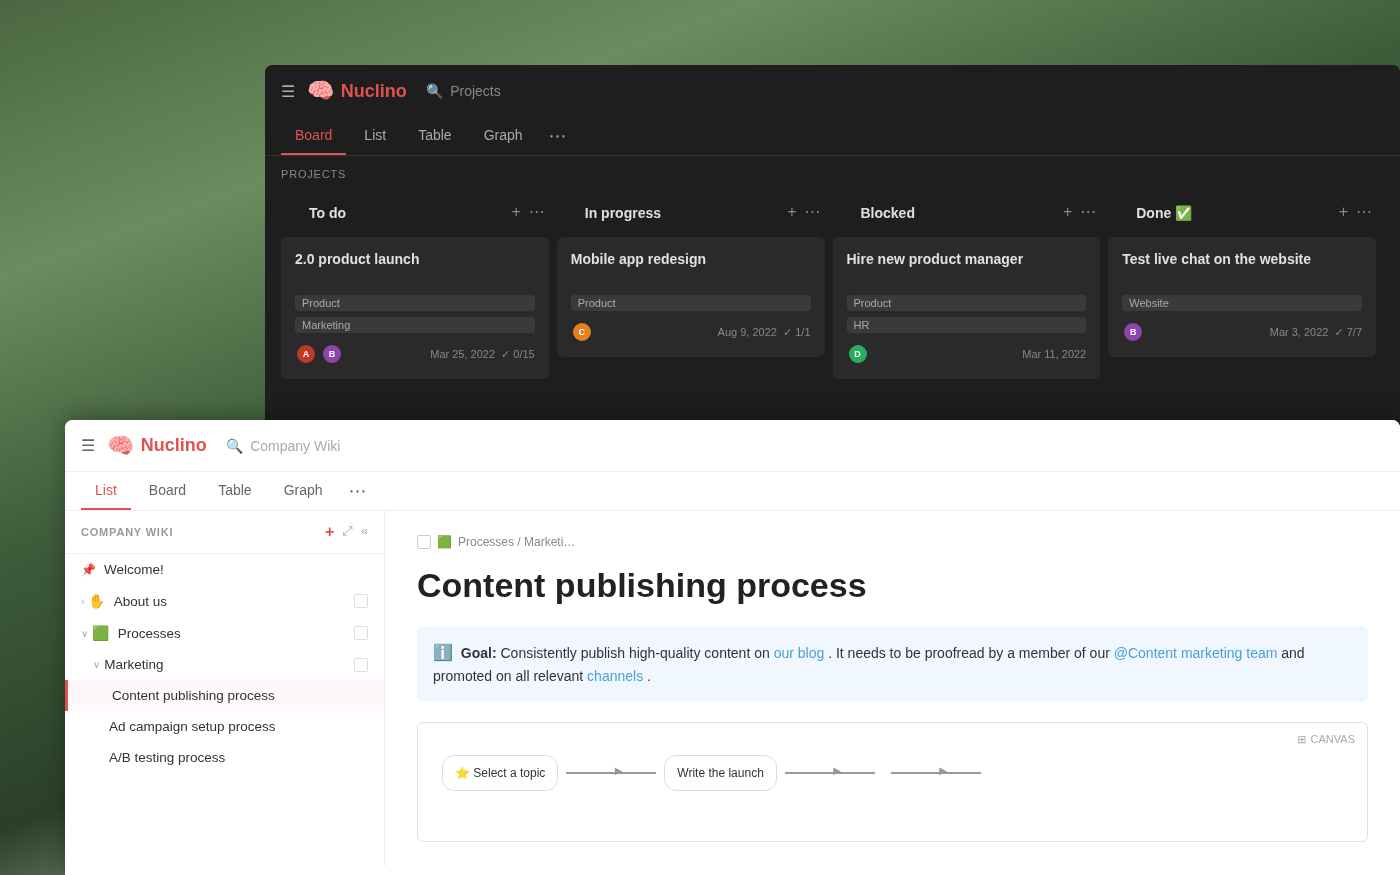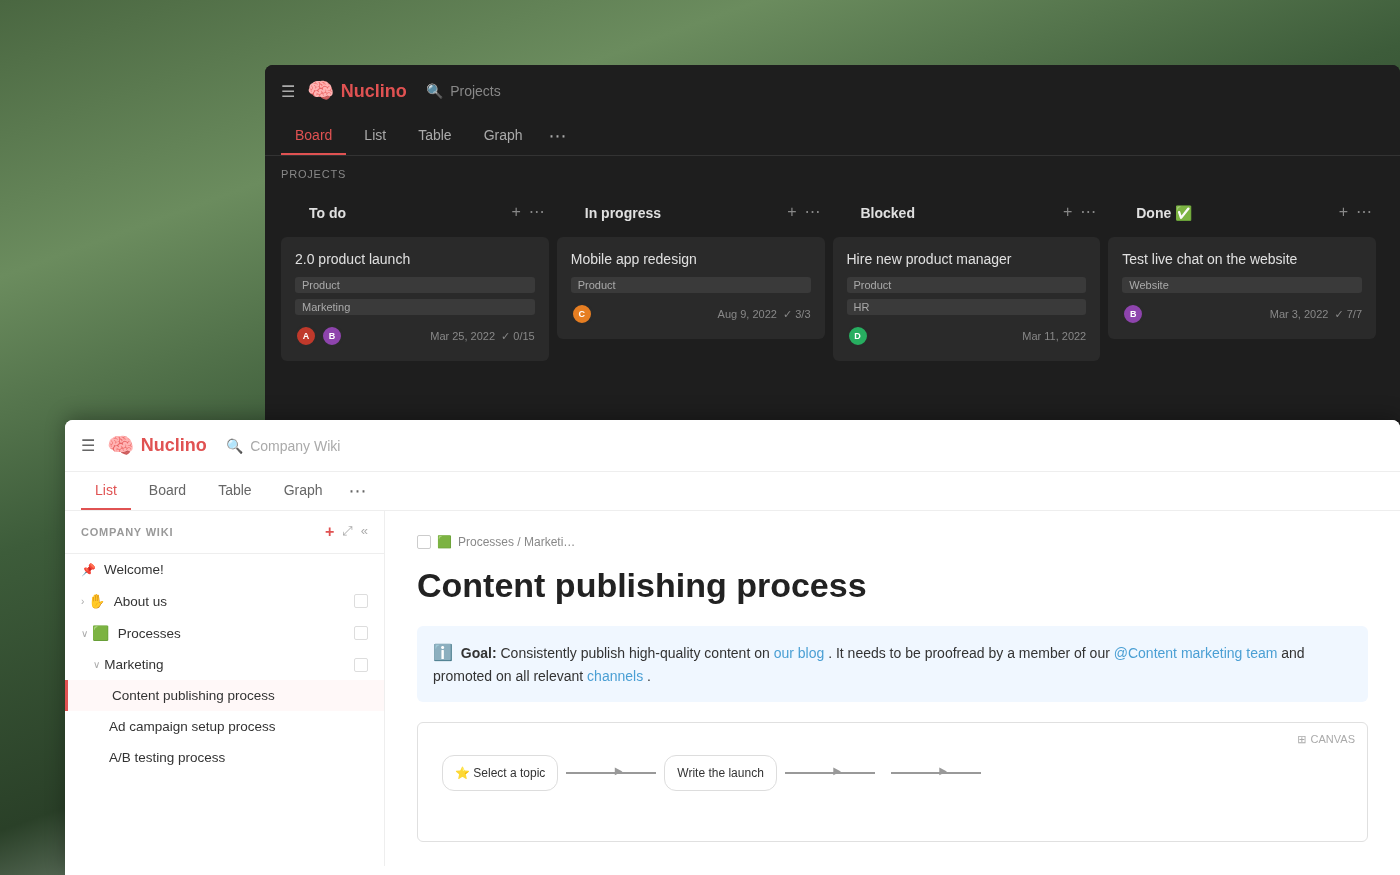--- a/index.html
+++ b/index.html
@@ -149,23 +149,23 @@
 
     .kanban-card {
       background: #2a2a2a;
       border-radius: 6px;
       padding: 14px;
       margin-bottom: 8px;
     }
 
     .card-title {
       font-size: 14px;
-      font-weight: 400;
+      font-weight: 700;
       color: #e0e0e0;
-      margin-bottom: 10px;
+      margin-bottom: 28px;
     }
 
     .card-tags {
       display: flex;
       gap: 6px;
       margin-bottom: 10px;
       flex-direction: column;
     }
 
     .card-tag {
@@ -542,21 +542,21 @@
       </div>
       <div class="kanban-card">
         <div class="card-title">Mobile app redesign</div>
         <div class="card-tags">
           <span class="card-tag">Product</span>
         </div>
         <div class="card-footer">
           <div class="avatar avatar-3">C</div>
           <div class="card-meta">
             <span>Aug 9, 2022</span>
-            <span>✓ <span>3/3</span></span>
+            <span>✓ <span>1/1</span></span>
           </div>
         </div>
       </div>
     </div>
 
     <div class="kanban-col">
       <div class="col-header">
         <span class="col-title">Blocked</span>
         <div class="col-actions">
           <span>+</span>

